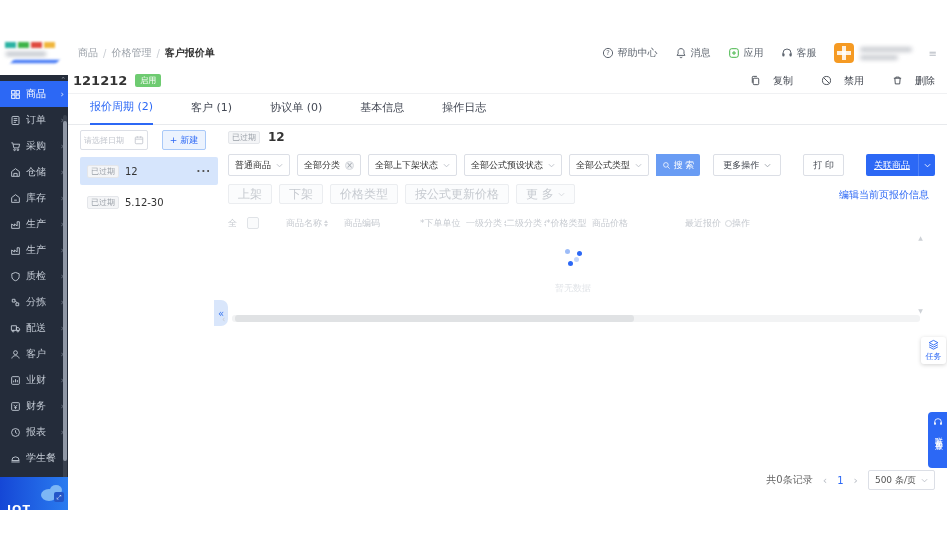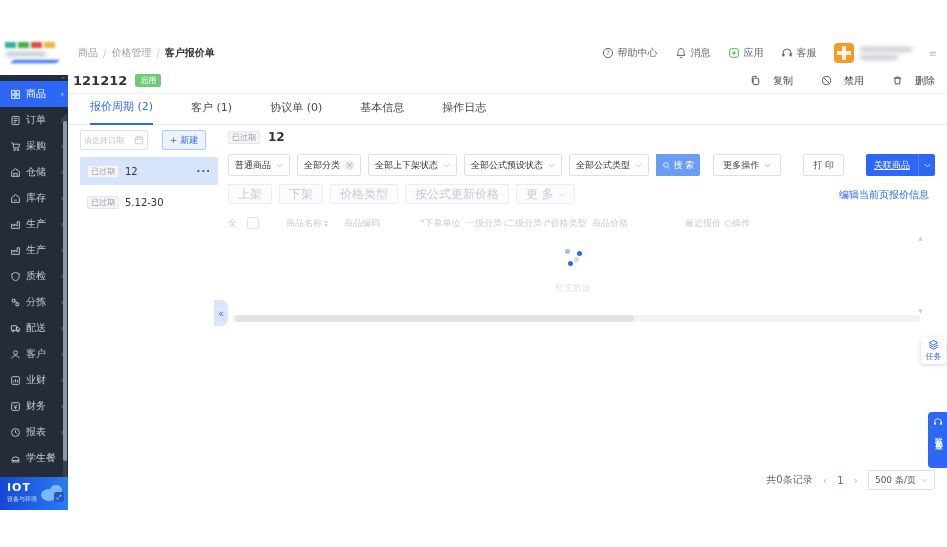--- a/index.html
+++ b/index.html
@@ -20,21 +20,21 @@
   .nav-item .nav-arrow { font-size:9px; color:#6b7382; }
   .nav-item.selected { background:#2c68f5; color:#fff; }
   .nav-item.selected .nav-arrow { color:#cfe0ff; }
   .nav-icon svg { width:11px; height:11px; }
   .nav-vscroll { position:absolute; top:40px; right:1px; width:4px; height:390px; background:#39414f; border-radius:2px; }
   .nav-vscroll i { position:absolute; top:6px; left:0; width:4px; height:340px; background:#8f97a5; border-radius:2px; display:block; }
   .nav-hscroll { position:absolute; top:441px; left:0; width:68px; height:8px; background:#2e3646; }
   .nav-hscroll i { position:absolute; top:1px; left:7px; width:44px; height:6px; background:#8f97a5; border-radius:3px; display:block; }
   .nav-hscroll b { position:absolute; top:-2px; font-size:8px; color:#9aa2b0; font-weight:normal; }
   .iot { position:absolute; left:0; top:439px; width:68px; height:33px; background:linear-gradient(90deg,#1547d6,#2a7cf0); color:#fff; padding:4px 0 0 7px; overflow:hidden; }
-  .iot-title { font-size:11px; font-weight:bold; letter-spacing:1px; }
+  .iot-title { font-size:11px; font-weight:bold; letter-spacing:1px;margin-top:22px; }
   .iot-sub { font-size:6px; color:#cfe0ff; margin-top:1px; }
   .iot-cloud { position:absolute; right:3px; top:6px; width:26px; height:20px; }
   .iot-cloud em { position:absolute; background:#7db7f5; border-radius:50%; display:block; }
   .iot-cloud .c1 { width:16px; height:12px; left:2px; top:6px; }
   .iot-cloud .c2 { width:12px; height:10px; left:11px; top:2px; }
   .iot-cloud .badge { position:absolute; right:1px; bottom:1px; width:10px; height:10px; background:#2456c8; border-radius:2px; color:#fff; font-size:6px; line-height:10px; text-align:center; font-style:normal; }
 
   
   .topbar { position:absolute; top:0; left:68px; right:0; height:30px; display:flex; align-items:center; padding:0 10px; }
   .breadcrumb { display:flex; align-items:center; gap:5px; font-size:10px; color:#9aa0a8; }

